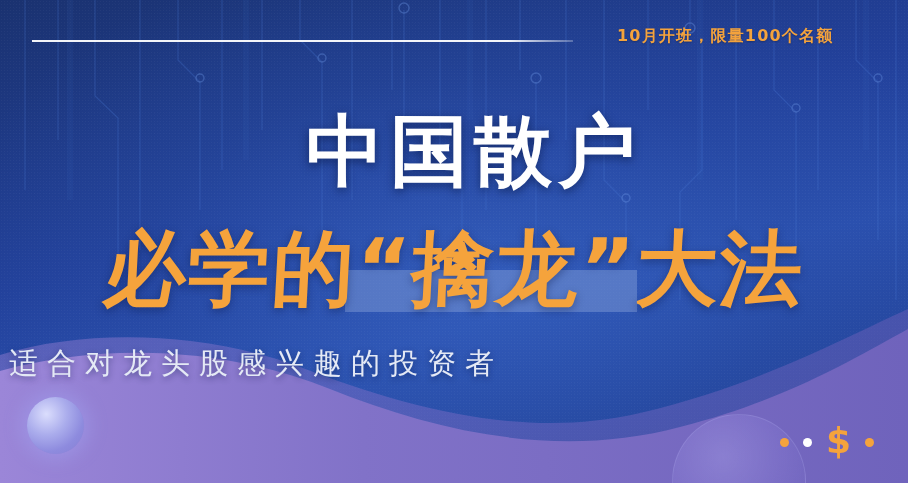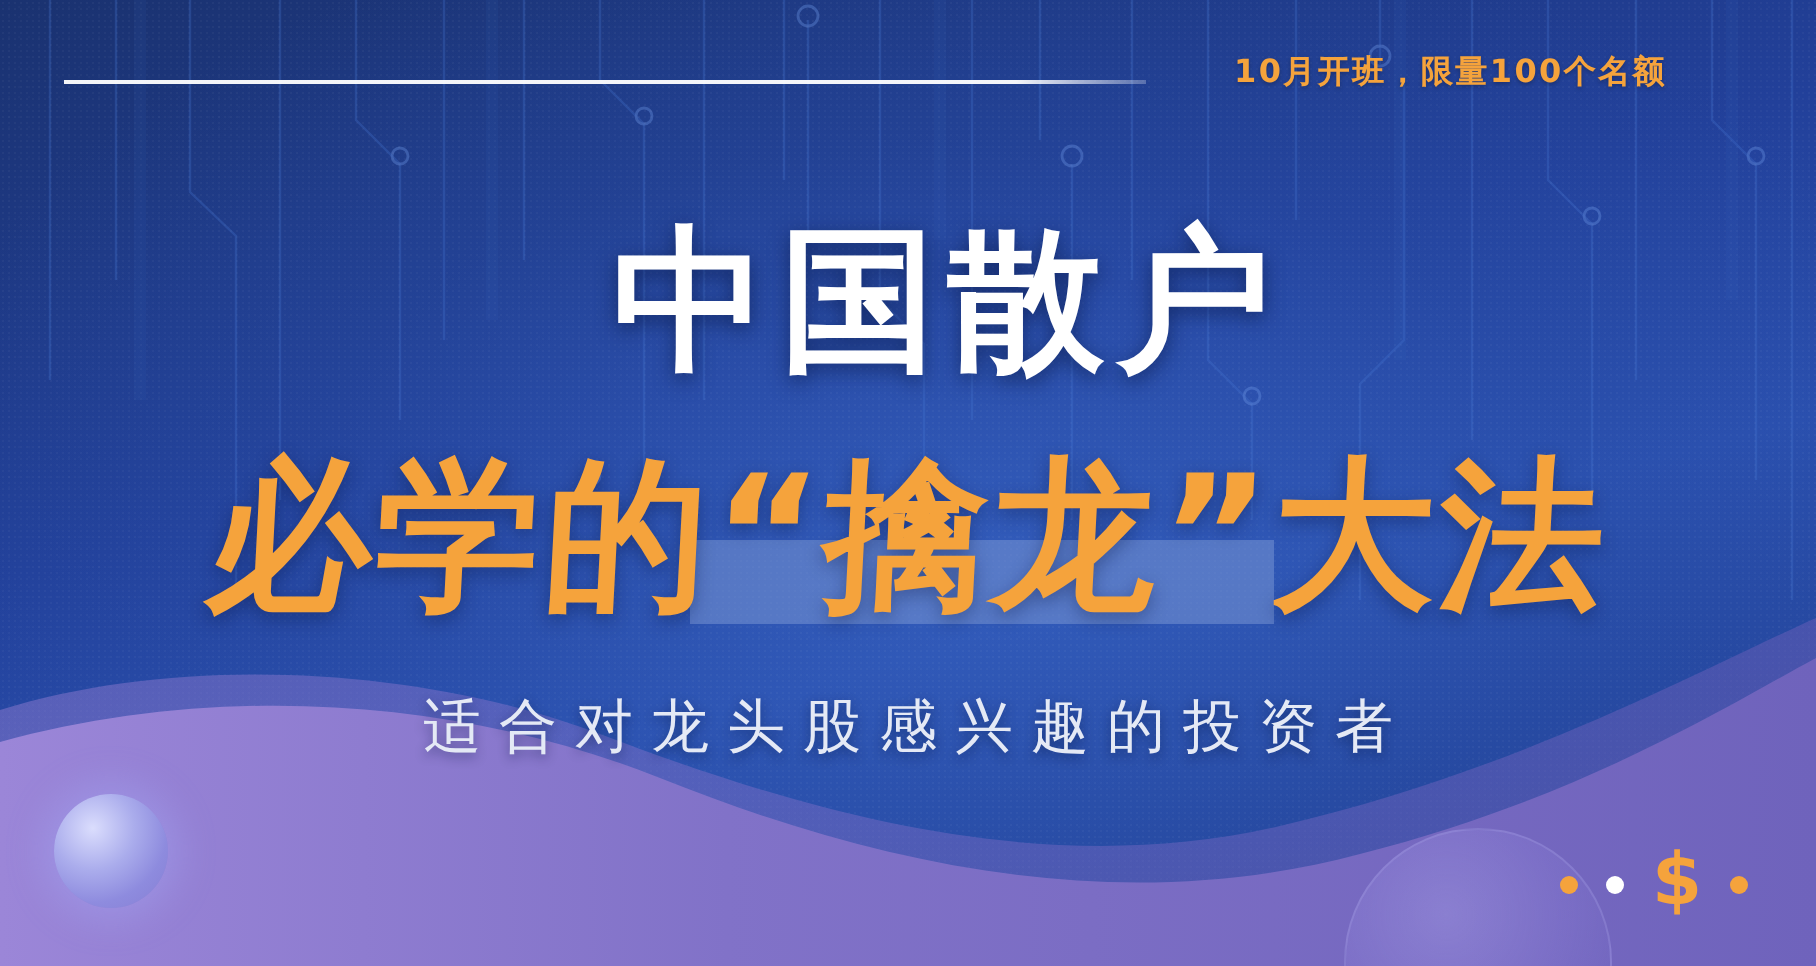--- a/index.html
+++ b/index.html
@@ -88,21 +88,20 @@
     font-size:82px;line-height:1.06;font-weight:900;
     color:#f5a33c;letter-spacing:2px;
     font-family:"DejaVu Sans","Liberation Sans",sans-serif;
     text-shadow:0 3px 9px rgba(5,18,60,.35);
     transform:skewX(-3deg);
   }
 
   
   .subtitle{
     position:absolute;left:0;right:0;top:346px;
-    text-align:center;
     font-size:29px;line-height:1.2;font-weight:400;
     color:#e4e9f5;letter-spacing:9px;
     font-family:"DejaVu Serif","Liberation Serif",serif;
     text-shadow:0 2px 6px rgba(5,18,60,.45);
     text-indent:9px;
   }
 
   
   .dots{position:absolute;left:780px;top:425px;height:34px;display:flex;align-items:center;gap:14px;}
   .dot{border-radius:50%;}

